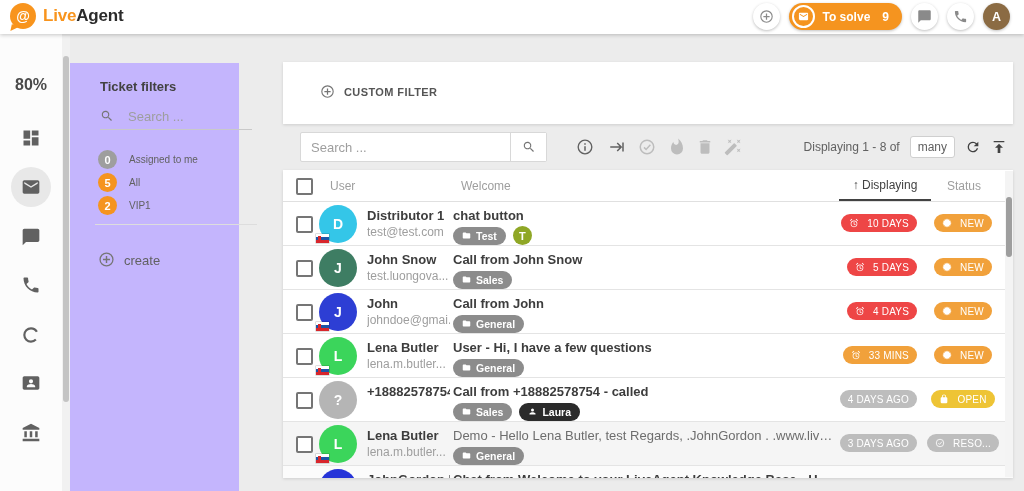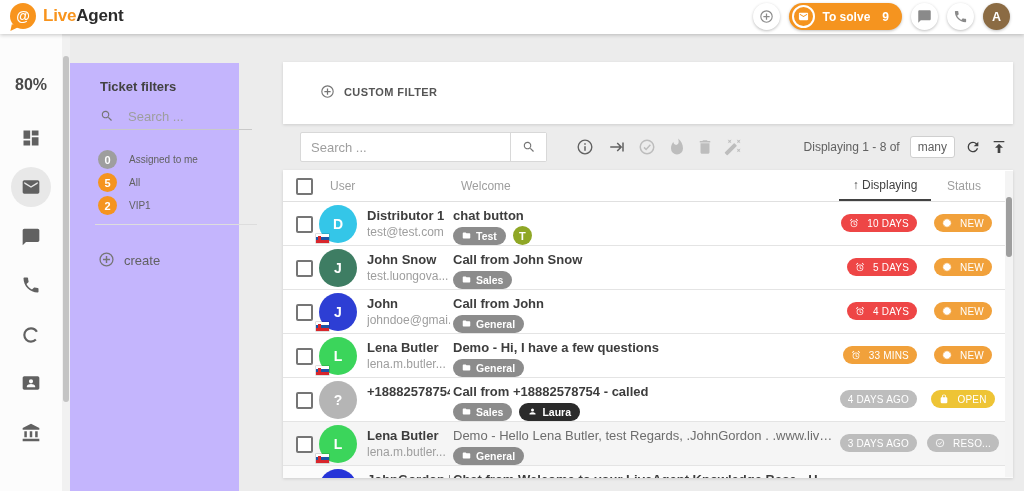--- a/index.html
+++ b/index.html
@@ -499,21 +499,21 @@
               <i class="s2"></i>
               <i class="s3"></i>
               <b></b>
             </span>
           </span>
     <span class="who">
       <span class="nm">Lena Butler</span>
       <span class="em">lena.m.butler...</span>
     </span>
     <span class="tk">
-      <span class="sj b">Demo - Hi, I have a few questions</span>
+      <span class="sj b">User - Hi, I have a few questions</span>
       <span class="tags">
               <span class="tag" style="background:#8c8c8c">
                 <span class="ic">
                   <svg viewBox="0 0 24 24">
                     <path d="M10 4H4c-1.1 0-2 .9-2 2v12c0 1.1.9 2 2 2h16c1.1 0 2-.9 2-2V8c0-1.1-.9-2-2-2h-8l-2-2z"></path>
                   </svg>
                 </span>
                 <i>General</i>
               </span>
             </span>

